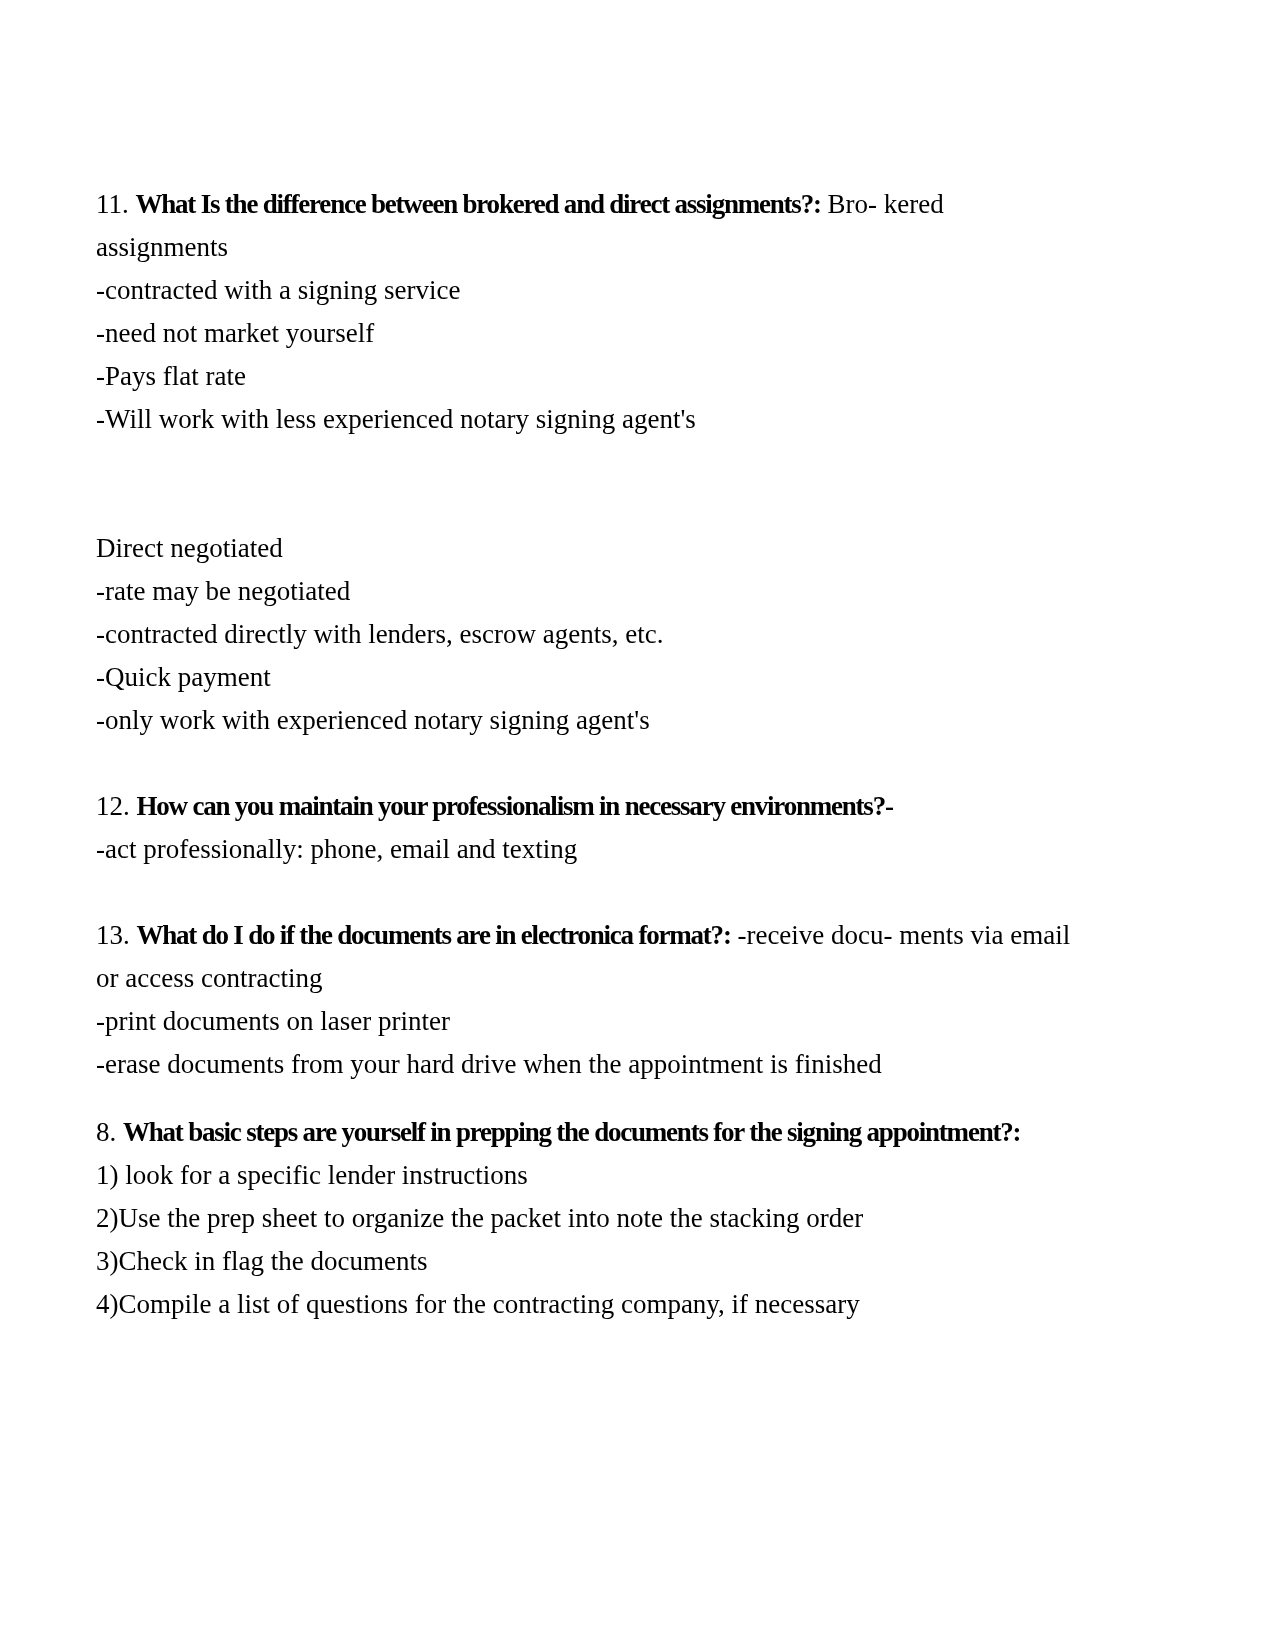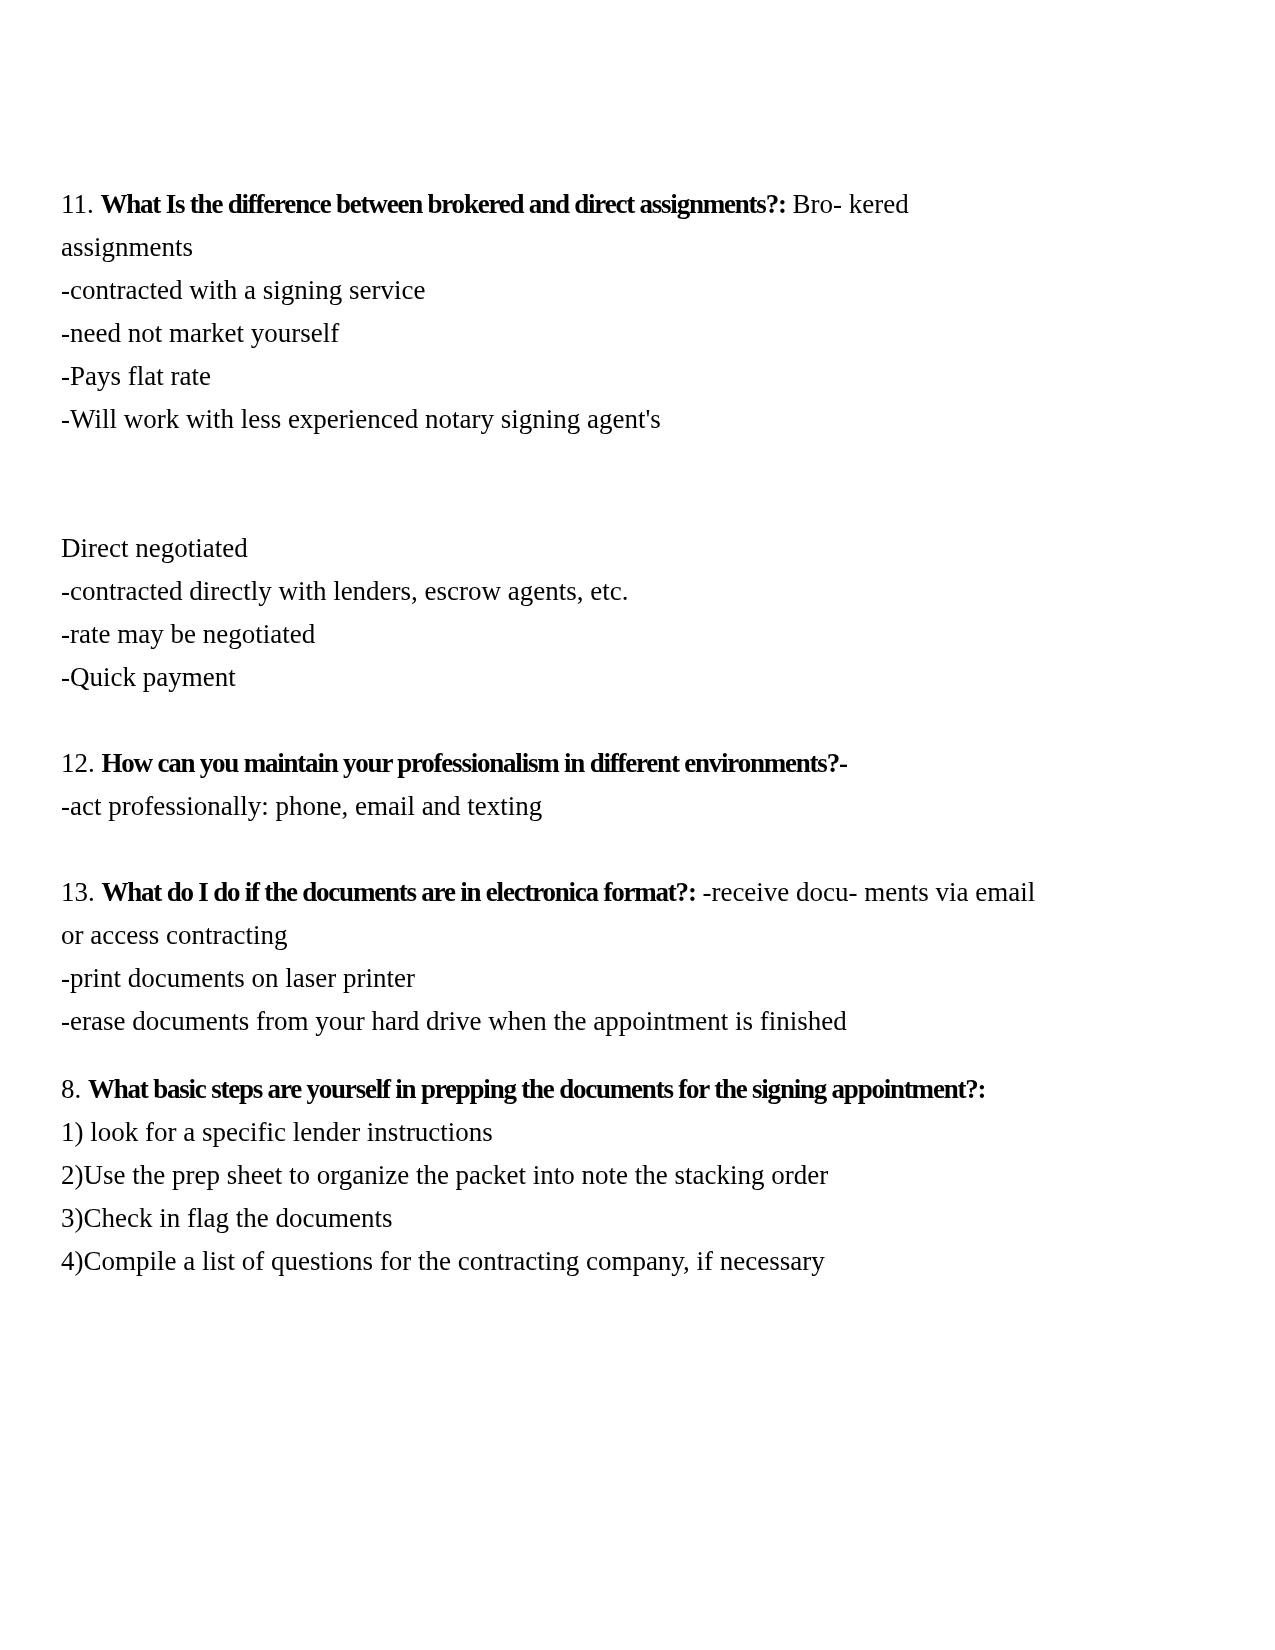--- a/index.html
+++ b/index.html
@@ -11,21 +11,21 @@
     position: relative;
     width: 1275px;
     height: 1406px;
     background: #ffffff;
     overflow: hidden;
     font-family: "Liberation Serif", "DejaVu Serif", serif;
     font-size: 27px;
     line-height: 43px;
     color: #000000;
     box-sizing: border-box;
-    padding: 183px 60px 0 61px;
+    padding: 183px 60px 0 96px;
   }
   .block {
     margin: 0;
   }
   .line {
     white-space: nowrap;
   }
   .bold {
     font-weight: bold;
     letter-spacing: -0.045em;
@@ -39,26 +39,27 @@
       <div class="block" style="margin-bottom: 86px;">
         <div class="line"><span>11. </span><span class="bold">What Is the difference between brokered and direct assignments?:</span><span> Bro- kered</span></div>
         <div class="line"><span>assignments</span></div>
         <div class="line"><span>-contracted with a signing service</span></div>
         <div class="line"><span>-need not market yourself</span></div>
         <div class="line"><span>-Pays flat rate</span></div>
         <div class="line"><span>-Will work with less experienced notary signing agent's</span></div>
       </div>
       <div class="block" style="margin-bottom: 43px;">
         <div class="line"><span>Direct negotiated</span></div>
+        <div class="line"><span>-rate may be negotiated</span></div>
         <div class="line"><span>-contracted directly with lenders, escrow agents, etc.</span></div>
-        <div class="line"><span>-rate may be negotiated</span></div>
         <div class="line"><span>-Quick payment</span></div>
+        <div class="line"><span>-only work with experienced notary signing agent's</span></div>
       </div>
       <div class="block" style="margin-bottom: 43px;">
-        <div class="line"><span>12. </span><span class="bold">How can you maintain your professionalism in different environments?-</span></div>
+        <div class="line"><span>12. </span><span class="bold">How can you maintain your professionalism in necessary environments?-</span></div>
         <div class="line"><span>-act professionally: phone, email and texting</span></div>
       </div>
       <div class="block" style="margin-bottom: 25px;">
         <div class="line"><span>13. </span><span class="bold">What do I do if the documents are in electronica format?:</span><span> -receive docu- ments via email</span></div>
         <div class="line"><span>or access contracting</span></div>
         <div class="line"><span>-print documents on laser printer</span></div>
         <div class="line"><span>-erase documents from your hard drive when the appointment is finished</span></div>
       </div>
       <div class="block" style="margin-bottom: 0px;">
         <div class="line"><span>8. </span><span class="bold">What basic steps are yourself in prepping the documents for the signing appointment?:</span></div>

